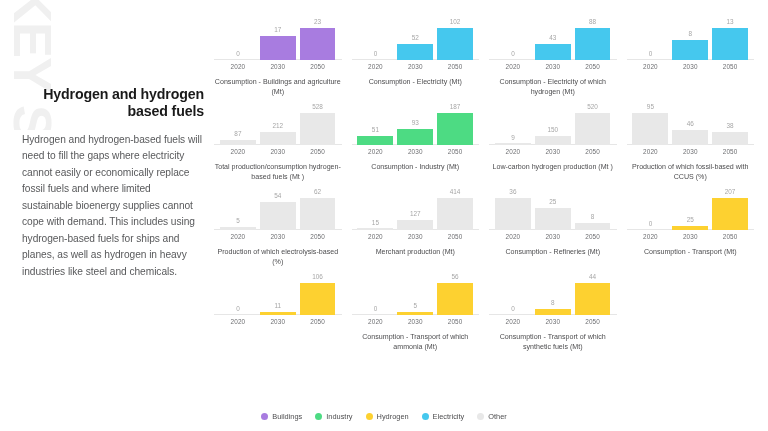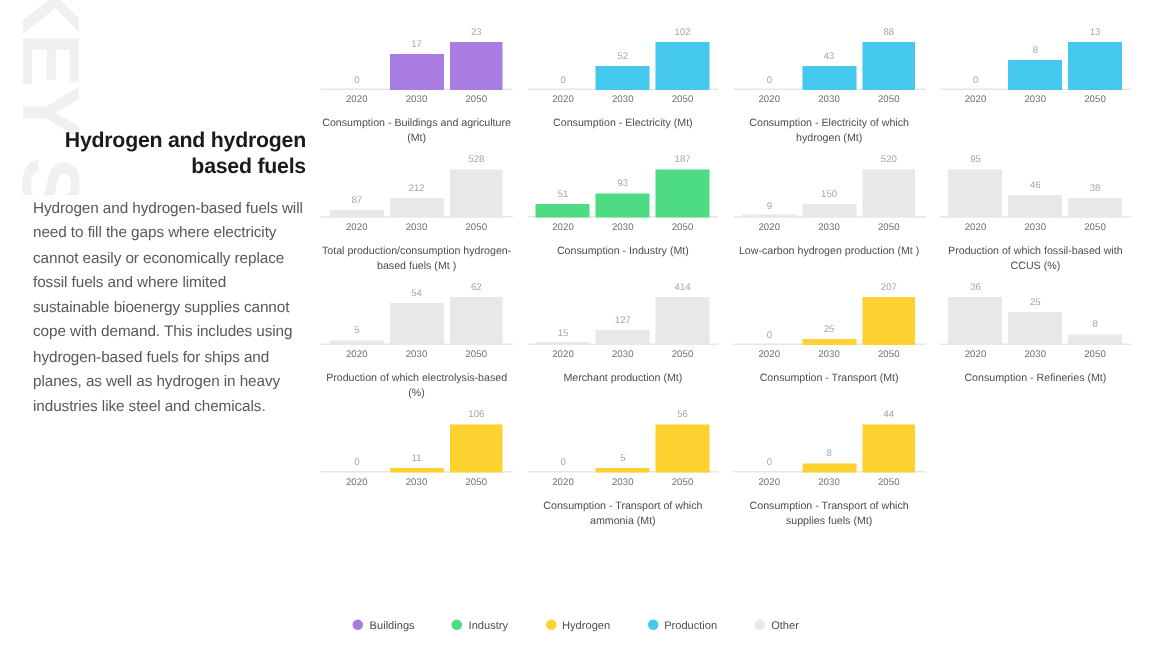--- a/index.html
+++ b/index.html
@@ -140,21 +140,21 @@
 
   
   #legend {
     position: absolute;
     left: 0;
     right: 0;
     top: 412px;
     display: flex;
     justify-content: center;
     align-items: center;
-    gap: 25px;
+    gap: 13px;
   }
   .legend-item {
     display: flex;
     align-items: center;
     gap: 4px;
   }
   .legend-dot {
     width: 7px;
     height: 7px;
     border-radius: 50%;
@@ -404,20 +404,43 @@
         <div class="xtick">2020</div>
         <div class="xtick">2030</div>
         <div class="xtick">2050</div>
       </div>
       <div class="chart-title">Merchant production (Mt)</div>
     </div>
     <div class="chart-cell">
       <div class="plot">
         <div class="baseline"></div>
         <div class="bar-wrap">
+          <span class="bar-value">36</span>
+          <div class="bar" style="height: 32px; background: rgb(232, 232, 232);"></div>
+        </div>
+        <div class="bar-wrap">
+          <span class="bar-value">25</span>
+          <div class="bar" style="height: 22px; background: rgb(232, 232, 232);"></div>
+        </div>
+        <div class="bar-wrap">
+          <span class="bar-value">8</span>
+          <div class="bar" style="height: 7px; background: rgb(232, 232, 232);"></div>
+        </div>
+      </div>
+      <div class="xaxis">
+        <div class="xtick">2020</div>
+        <div class="xtick">2030</div>
+        <div class="xtick">2050</div>
+      </div>
+      <div class="chart-title">Consumption - Refineries (Mt)</div>
+    </div>
+    <div class="chart-cell">
+      <div class="plot">
+        <div class="baseline"></div>
+        <div class="bar-wrap">
           <span class="bar-value">0</span>
           <div class="bar" style="height: 0px; background: rgb(253, 209, 48);"></div>
         </div>
         <div class="bar-wrap">
           <span class="bar-value">25</span>
           <div class="bar" style="height: 4px; background: rgb(253, 209, 48);"></div>
         </div>
         <div class="bar-wrap">
           <span class="bar-value">207</span>
           <div class="bar" style="height: 32px; background: rgb(253, 209, 48);"></div>
@@ -427,43 +450,20 @@
         <div class="xtick">2020</div>
         <div class="xtick">2030</div>
         <div class="xtick">2050</div>
       </div>
       <div class="chart-title">Consumption - Transport (Mt)</div>
     </div>
     <div class="chart-cell">
       <div class="plot">
         <div class="baseline"></div>
         <div class="bar-wrap">
-          <span class="bar-value">36</span>
-          <div class="bar" style="height: 32px; background: rgb(232, 232, 232);"></div>
-        </div>
-        <div class="bar-wrap">
-          <span class="bar-value">25</span>
-          <div class="bar" style="height: 22px; background: rgb(232, 232, 232);"></div>
-        </div>
-        <div class="bar-wrap">
-          <span class="bar-value">8</span>
-          <div class="bar" style="height: 7px; background: rgb(232, 232, 232);"></div>
-        </div>
-      </div>
-      <div class="xaxis">
-        <div class="xtick">2020</div>
-        <div class="xtick">2030</div>
-        <div class="xtick">2050</div>
-      </div>
-      <div class="chart-title">Consumption - Refineries (Mt)</div>
-    </div>
-    <div class="chart-cell">
-      <div class="plot">
-        <div class="baseline"></div>
-        <div class="bar-wrap">
           <span class="bar-value">0</span>
           <div class="bar" style="height: 0px; background: rgb(253, 209, 48);"></div>
         </div>
         <div class="bar-wrap">
           <span class="bar-value">11</span>
           <div class="bar" style="height: 3px; background: rgb(253, 209, 48);"></div>
         </div>
         <div class="bar-wrap">
           <span class="bar-value">106</span>
           <div class="bar" style="height: 32px; background: rgb(253, 209, 48);"></div>
@@ -512,38 +512,38 @@
         <div class="bar-wrap">
           <span class="bar-value">44</span>
           <div class="bar" style="height: 32px; background: rgb(253, 209, 48);"></div>
         </div>
       </div>
       <div class="xaxis">
         <div class="xtick">2020</div>
         <div class="xtick">2030</div>
         <div class="xtick">2050</div>
       </div>
-      <div class="chart-title">Consumption - Transport of which supplies fuels (Mt)</div>
+      <div class="chart-title">Consumption - Transport of which synthetic fuels (Mt)</div>
     </div>
   </div>
 
 <div id="legend">
     <div class="legend-item">
       <span class="legend-dot" style="background: rgb(168, 124, 224);"></span>
       <span class="legend-label">Buildings</span>
     </div>
     <div class="legend-item">
       <span class="legend-dot" style="background: rgb(77, 219, 131);"></span>
       <span class="legend-label">Industry</span>
     </div>
     <div class="legend-item">
       <span class="legend-dot" style="background: rgb(253, 209, 48);"></span>
       <span class="legend-label">Hydrogen</span>
     </div>
     <div class="legend-item">
       <span class="legend-dot" style="background: rgb(69, 200, 238);"></span>
-      <span class="legend-label">Production</span>
+      <span class="legend-label">Electricity</span>
     </div>
     <div class="legend-item">
       <span class="legend-dot" style="background: rgb(232, 232, 232);"></span>
       <span class="legend-label">Other</span>
     </div>
   </div>
 
 </body></html>

